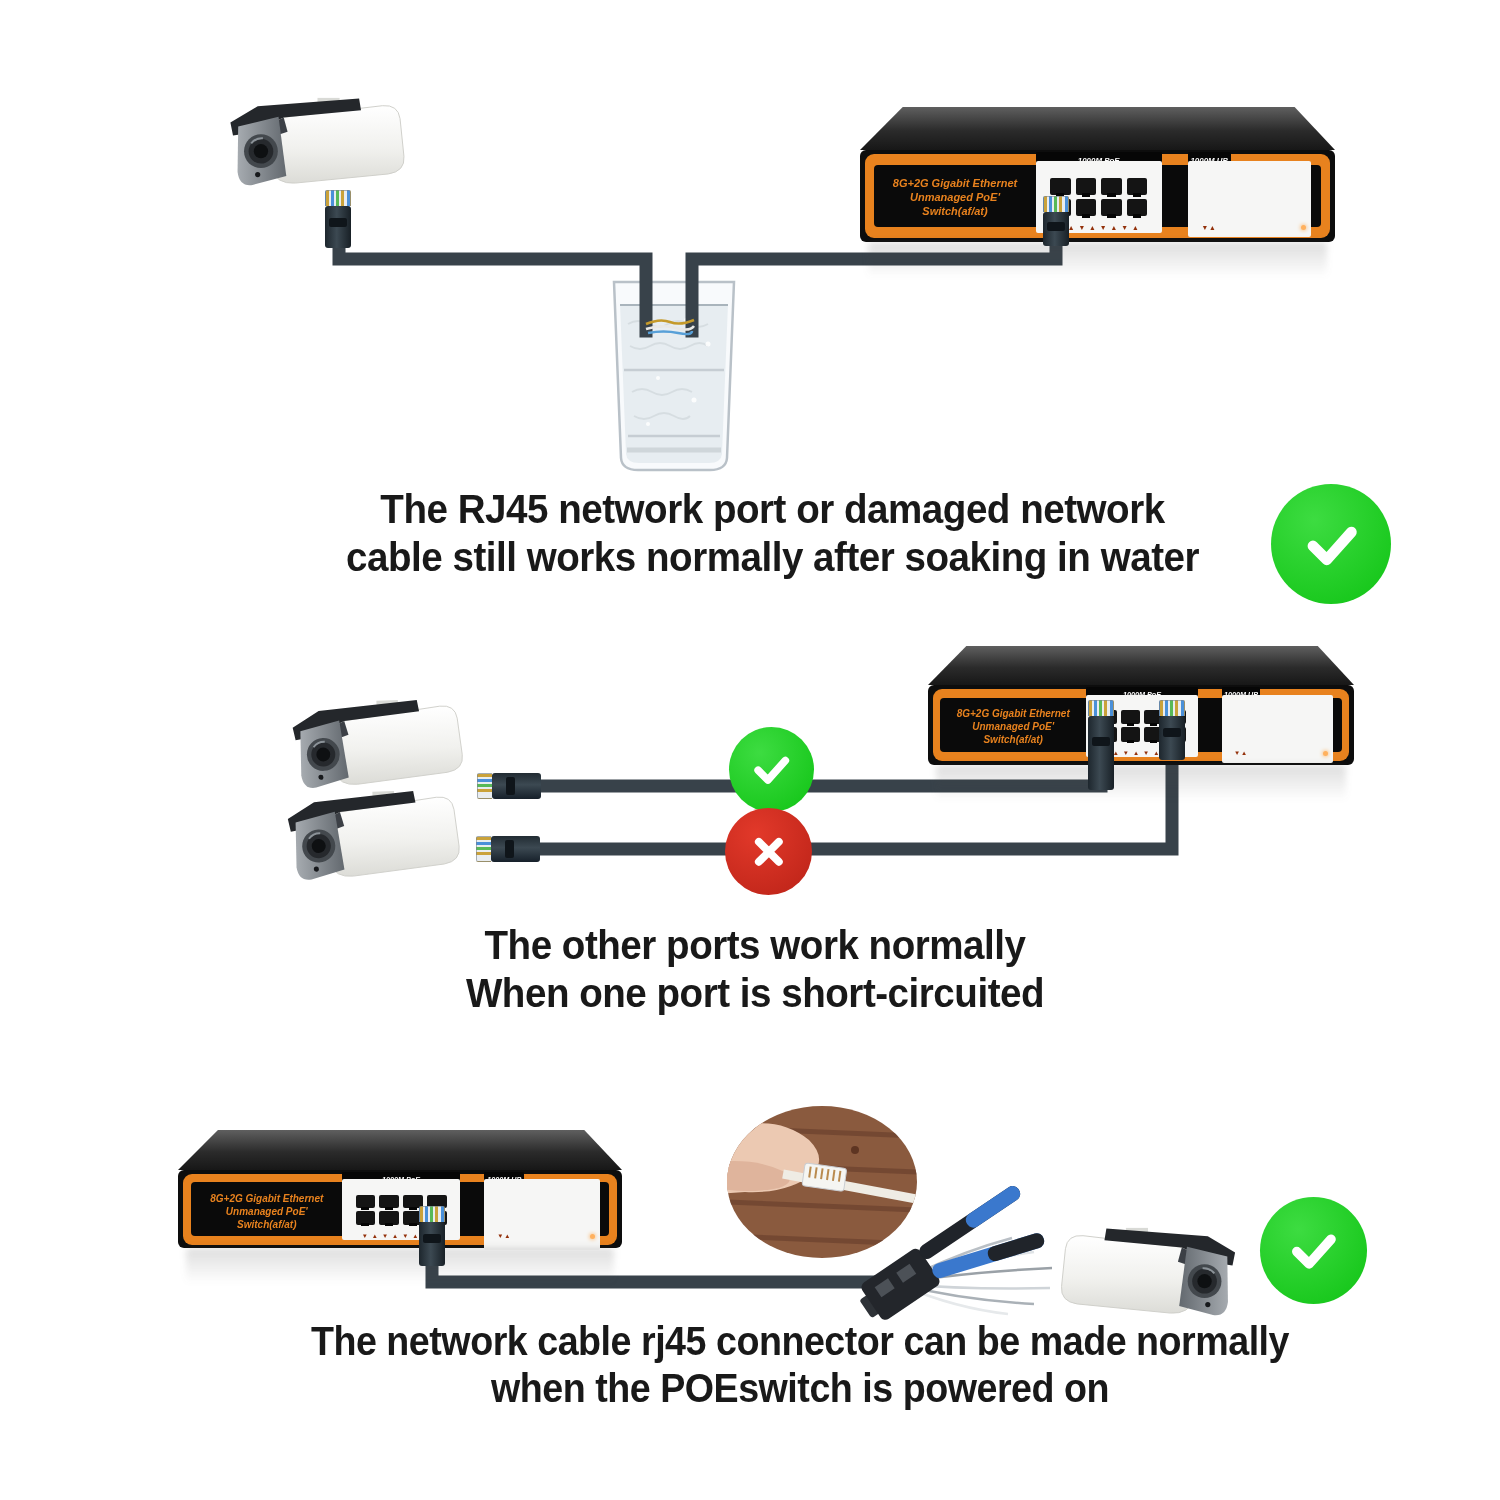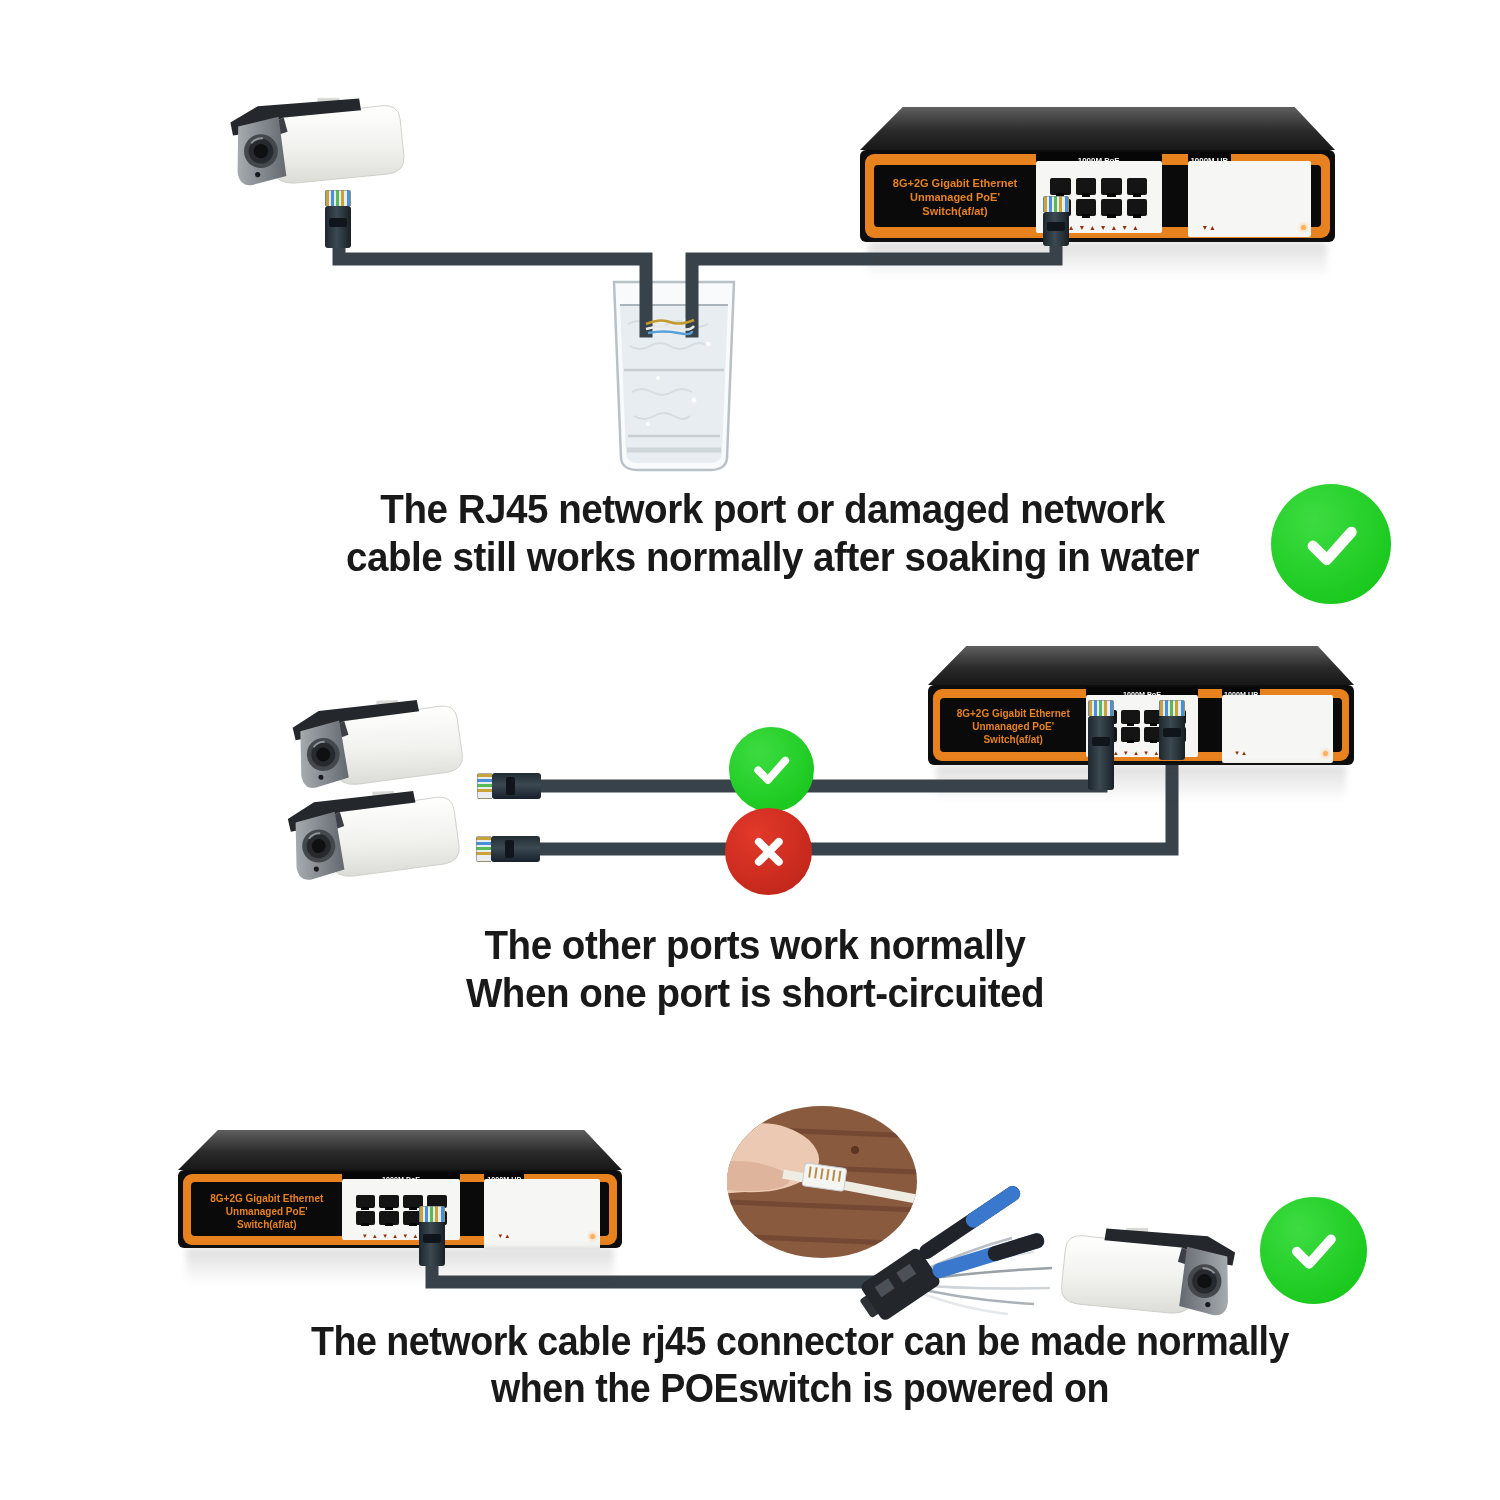--- a/index.html
+++ b/index.html
@@ -14,21 +14,21 @@
   .badge svg{width:64%;height:64%;}
   .badge.green{background:radial-gradient(circle at 36% 30%,#3ddc41,#19c81d 78%);}
   .badge.red{background:radial-gradient(circle at 36% 30%,#e2392a,#c3271b 78%);}
 
   
   .switch{position:absolute;z-index:3;height:calc(var(--topH) + var(--faceH));}
   .sw-top{position:absolute;left:0;width:100%;top:0;height:var(--topH);
           background:linear-gradient(180deg,#5f5f5f,#2b2b2b 55%,#171717);
           clip-path:polygon(9% 0,91.5% 0,100% 100%,0 100%);}
   .sw-face{position:absolute;left:0;width:100%;top:var(--topH);height:var(--faceH);
-           background:#0d0d0d;border-radius:6px;}
+           background:#0d0d0d;border-radius:6px;font-style:italic;}
   .sw-ring{position:absolute;left:1.1%;right:1.1%;top:4.5%;bottom:4.5%;background:#E8821E;border-radius:9px;}
   .sw-panel{position:absolute;left:2.9%;right:2.9%;top:16%;bottom:16%;background:#0a0a0a;border-radius:4px;}
   .sw-text{position:absolute;left:4%;top:28%;width:32%;text-align:center;color:#E8821E;
            font-weight:bold;font-size:var(--fs);line-height:1.3;}
   .sw-label{position:absolute;top:2.5%;background:#060606;color:#fff;font-weight:bold;
             font-size:calc(var(--fs)*.72);text-align:center;padding:.8% 0;border-radius:1px;}
   .sw-poe-label{left:37%;width:26.5%;}
   .sw-up-label{left:69%;width:9%;}
   .sw-block{position:absolute;top:12%;height:78%;background:#f6f6f5;border-radius:2px;display:grid;}
   .sw-poe-block{left:37%;width:26.5%;grid-template-columns:repeat(4,1fr);grid-template-rows:1fr 1fr;

